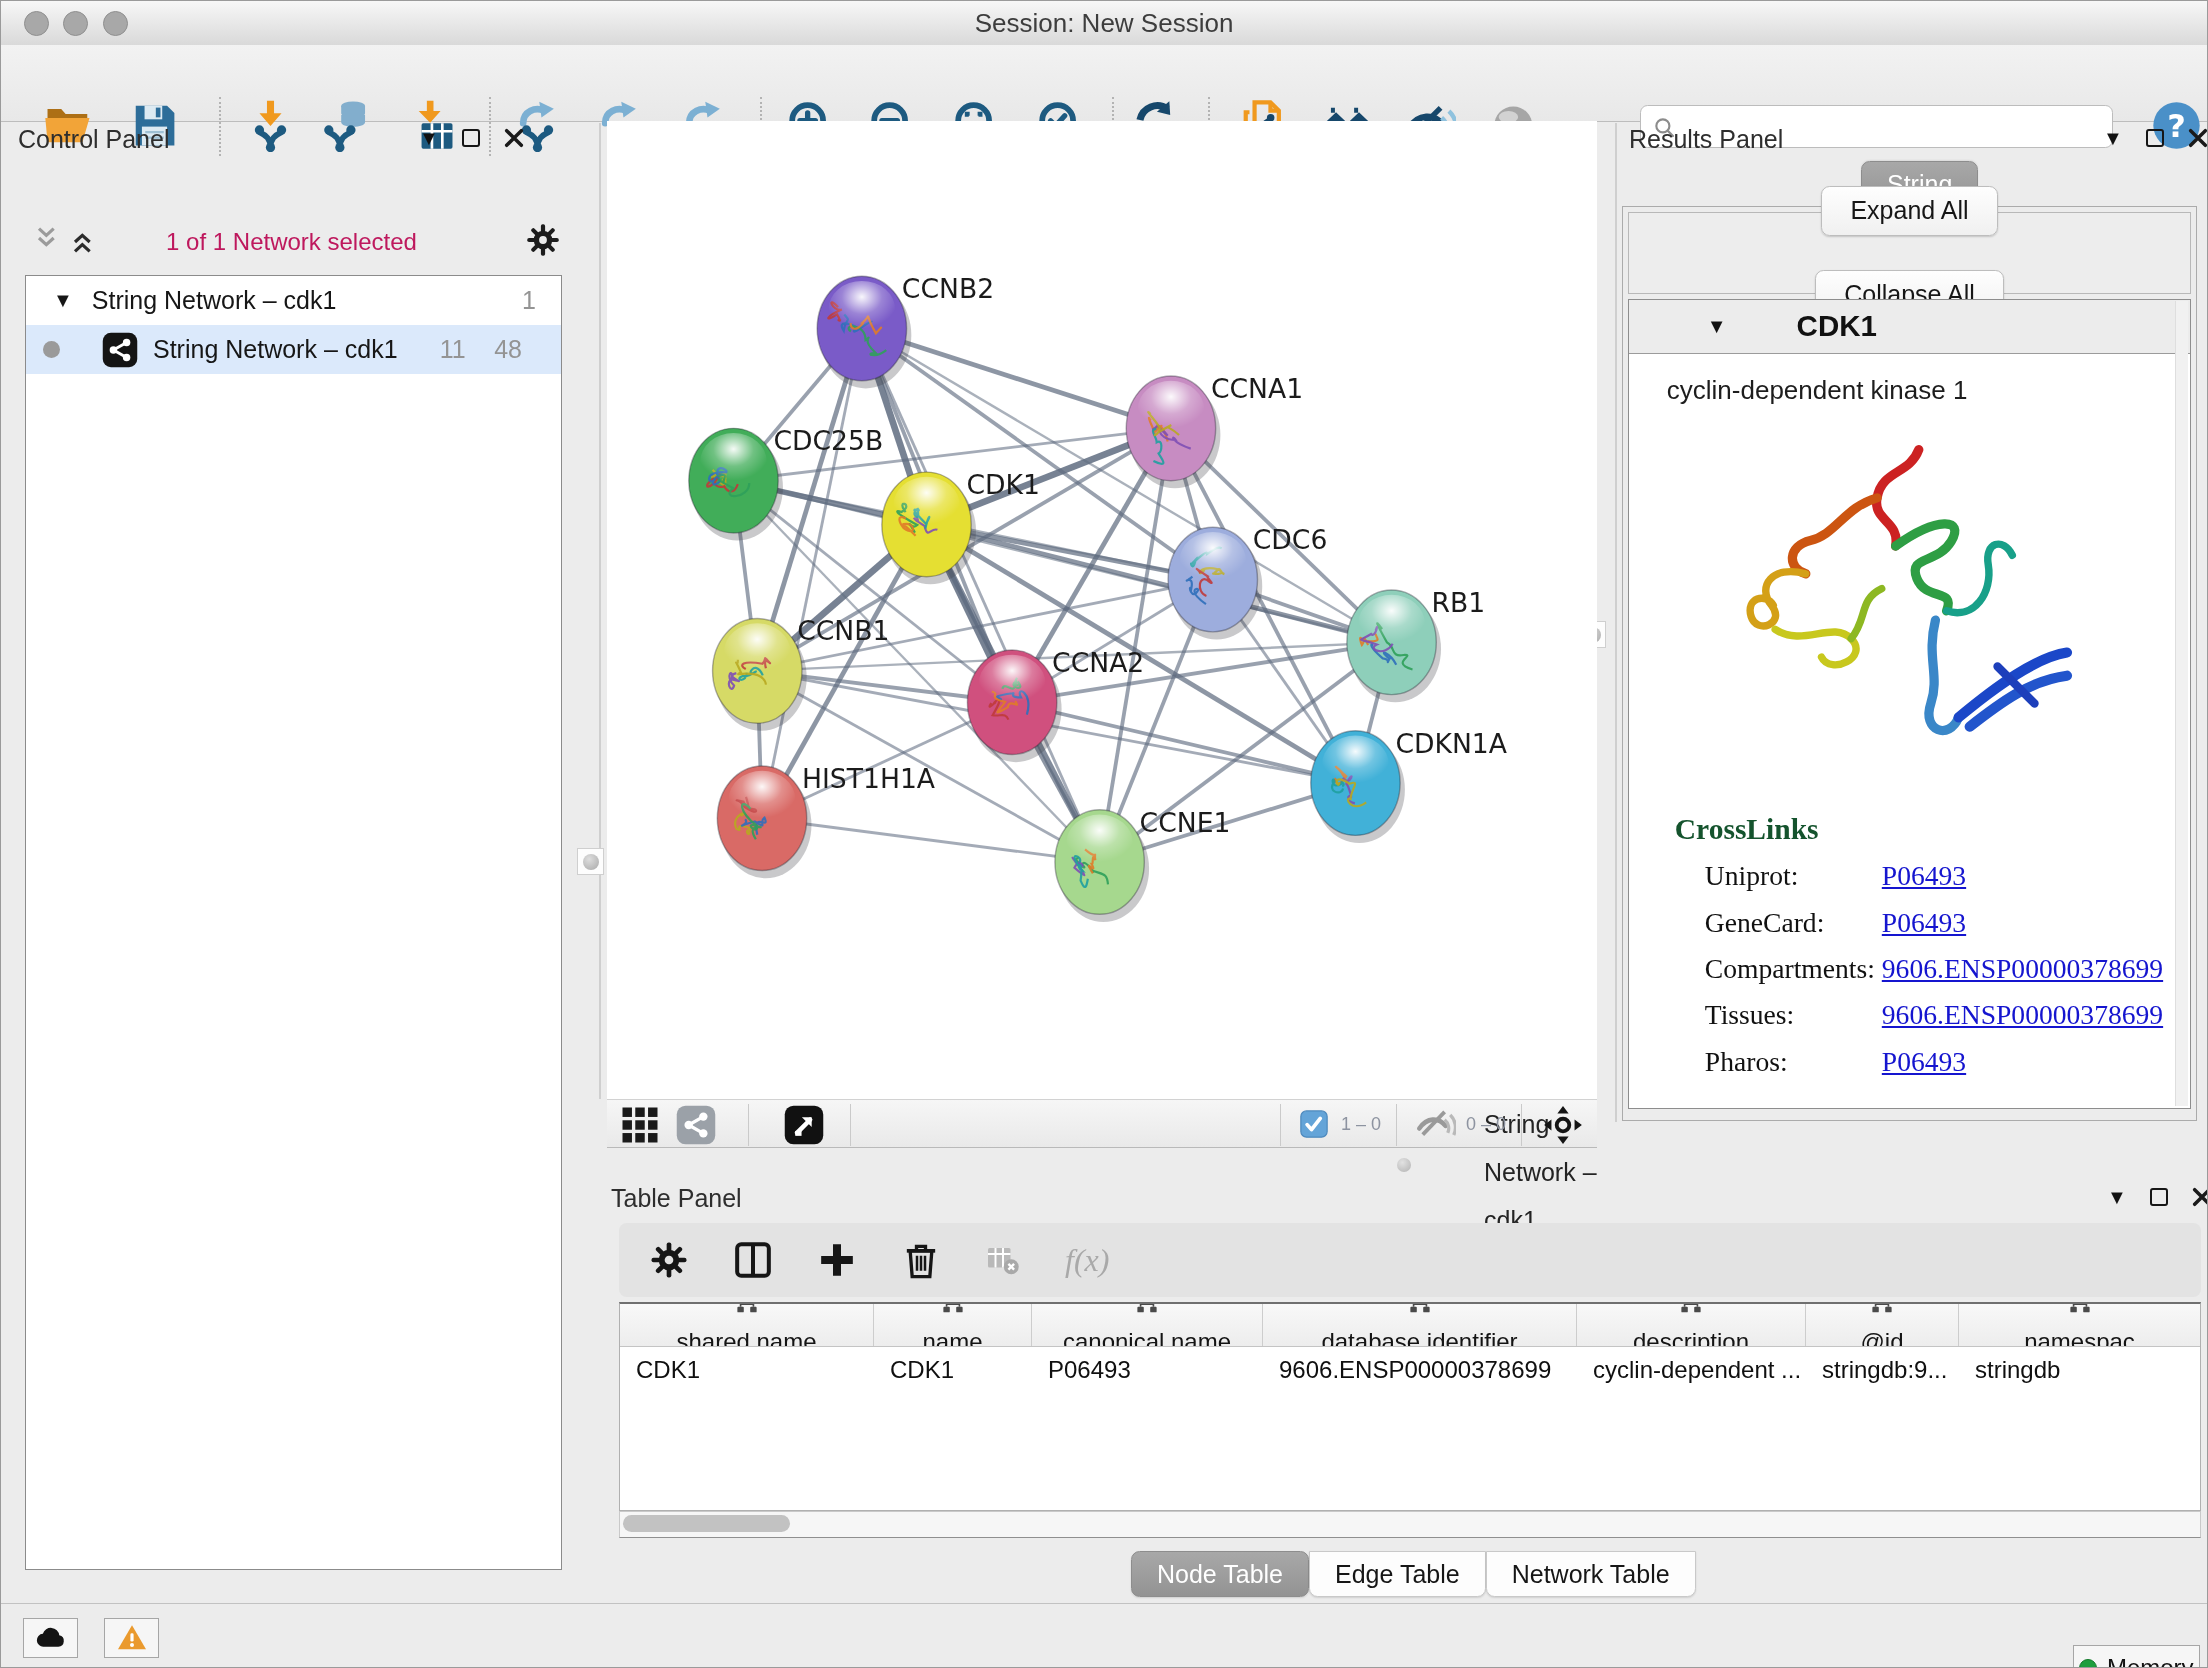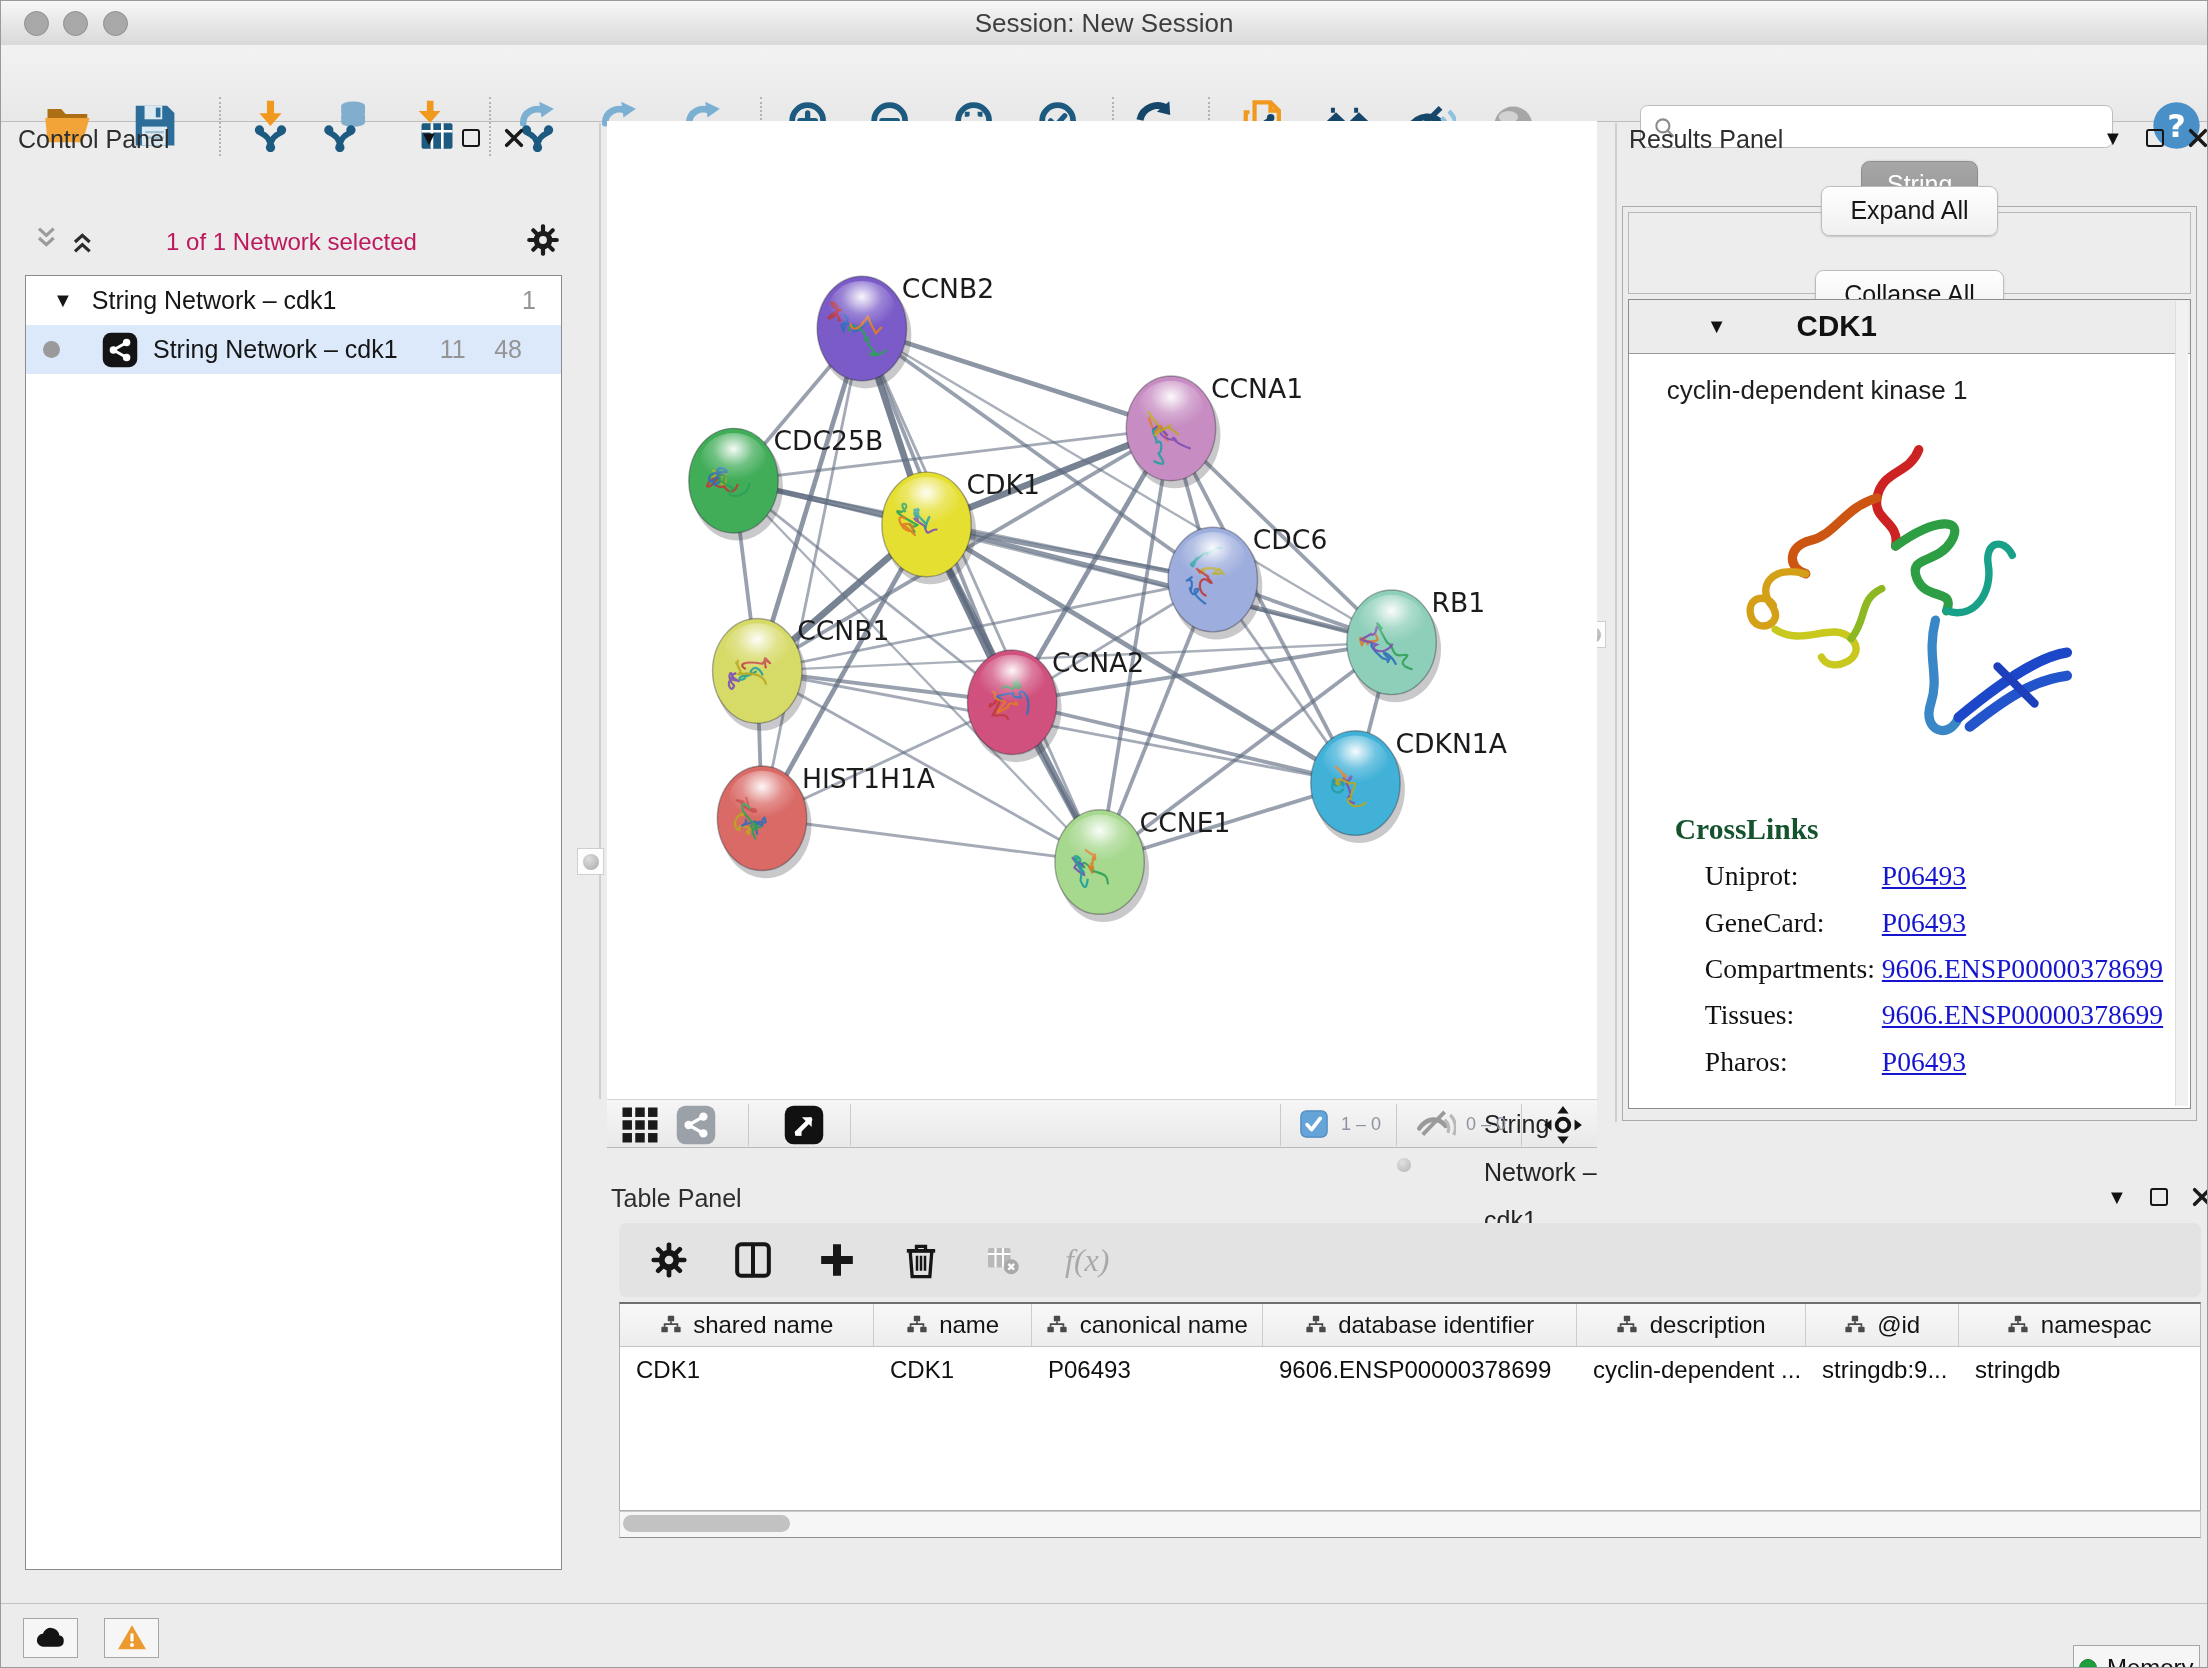--- a/index.html
+++ b/index.html
@@ -62,21 +62,21 @@
   .xl-label{width:177px;}
   .xl-val{color:#1515cf;text-decoration:underline;cursor:pointer;}
   .rp-scroll{position:absolute;right:1.9px;top:1.9px;bottom:1.9px;width:12.4px;background:#f1f1f1;border-left:1px solid #dedede;}
   
   .tp-toolbar{position:absolute;left:618px;top:1222px;width:1582px;height:74px;background:#e3e3e3;border-radius:7.6px;display:flex;align-items:center;gap:44px;padding-left:30px;box-sizing:border-box;}
   .tp-toolbar .ic{width:40px;height:40px;}
   .tp-toolbar .ic svg{width:100%;height:100%;}
   .fx{font-family:"Liberation Serif",serif;font-style:italic;font-size:32px;color:#a9a9a9;}
   .tp-table{position:absolute;left:618px;top:1301px;width:1582px;height:209px;background:#fff;border:1px solid #b0b0b0;border-top:2.9px solid #6f6f6f;box-sizing:border-box;}
   .thead{display:flex;height:42px;background:linear-gradient(#f8f8f8,#ededed);border-bottom:1px solid #c4c4c4;}
-  .th{display:flex;align-items:center;justify-content:center;gap:11.4px;font-size:24px;color:#141414;border-right:1px solid #cdcdcd;box-sizing:border-box;overflow:hidden;white-space:nowrap;}
+  .th{display:flex;align-items:center;justify-content:center;gap:11.4px;font-size:24px;color:#141414;border-right:1px solid #cdcdcd;box-sizing:border-box;overflow:hidden;white-space:nowrap;flex-direction:column;}
   .th svg{width:22px;height:22px;flex:none;}
   .trd{display:flex;height:44px;}
   .td{font-size:24px;padding:8.6px 0 0 16px;box-sizing:border-box;color:#101010;overflow:hidden;white-space:nowrap;}
   .cw0{width:254px}.cw1{width:158px}.cw2{width:231px}.cw3{width:314px}.cw4{width:229px}.cw5{width:153px}.cw6{width:241px;border-right:none;}
   .hscroll{position:absolute;left:618px;top:1510px;width:1582px;height:27px;background:#f6f6f6;border:1px solid #c9c9c9;border-bottom:1.9px solid #8f8f8f;box-sizing:border-box;}
   .hthumb{margin:2.9px 0 0 2.9px;width:167px;height:17px;background:#c2c2c2;border-radius:8.6px;}
   .tp-tabs{position:absolute;left:1130px;top:1550px;display:flex;}
   .tp-tabs .tab{border-radius:0 0 8.6px 8.6px;box-shadow:0 1px 1.9px rgba(0,0,0,.12);}
   .tp-tabs .tab.active{border-radius:8.6px;}
   
@@ -719,20 +719,25 @@
       <span class="td cw2">P06493</span>
       <span class="td cw3">9606.ENSP00000378699</span>
       <span class="td cw4">cyclin-dependent ...</span>
       <span class="td cw5">stringdb:9...</span>
       <span class="td cw6">stringdb</span>
     </div>
   </div>
   <div class="hscroll">
       <div class="hthumb"></div>
     </div>
+  <div class="tp-tabs">
+    <span class="tab active">Node Table</span>
+    <span class="tab">Edge Table</span>
+    <span class="tab">Network Table</span>
+  </div>
 
   <div class="statusline"></div>
   <div class="sbtn" style="left:22px">
     <svg viewBox="0 0 24 24">
         <path d="M6.5 18.5a4.8 4.8 0 01-.6-9.6A6.3 6.3 0 0118.2 10a4.3 4.3 0 01-.7 8.5z" fill="#141414"></path>
       </svg>
   </div>
   <div class="sbtn" style="left:103px">
     <svg viewBox="0 0 24 24">
         <path d="M12 2.5L22.5 20.5h-21z" fill="#ea9a2e"></path>

